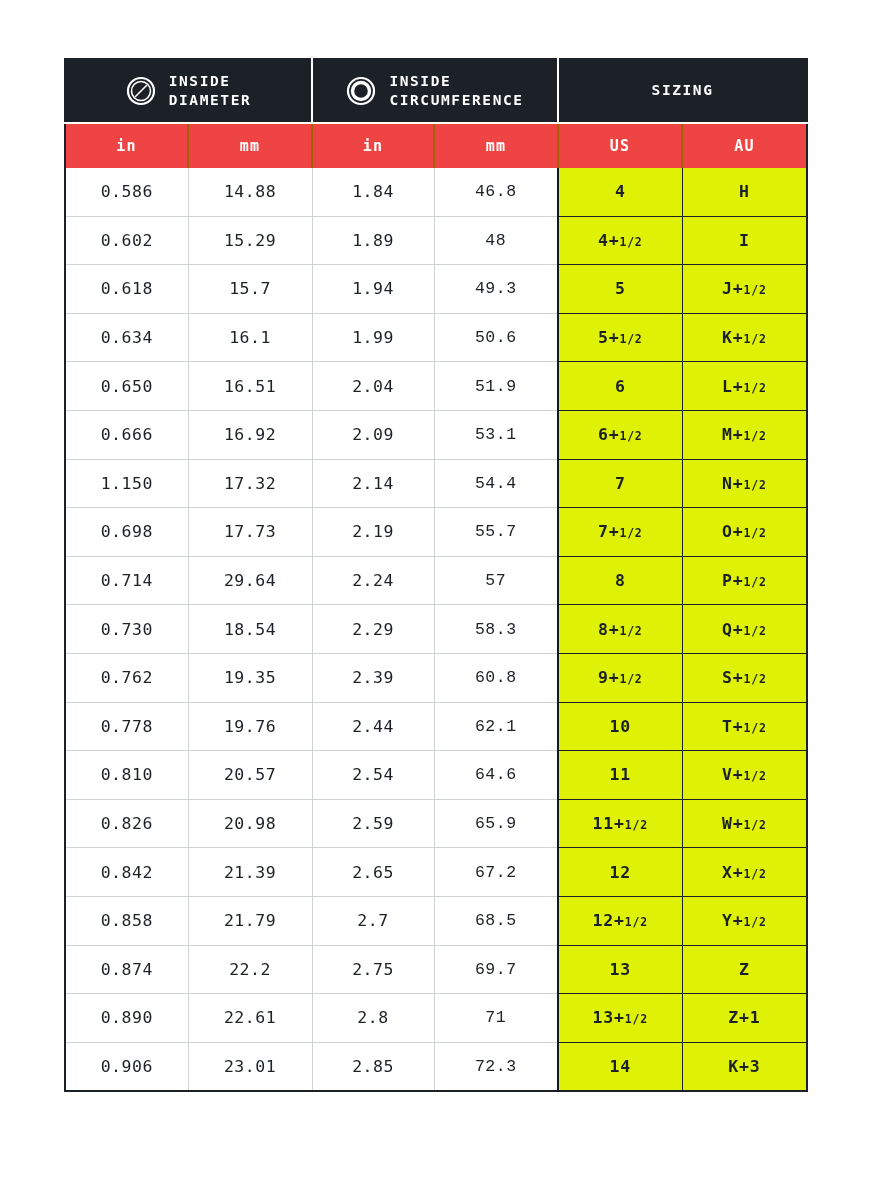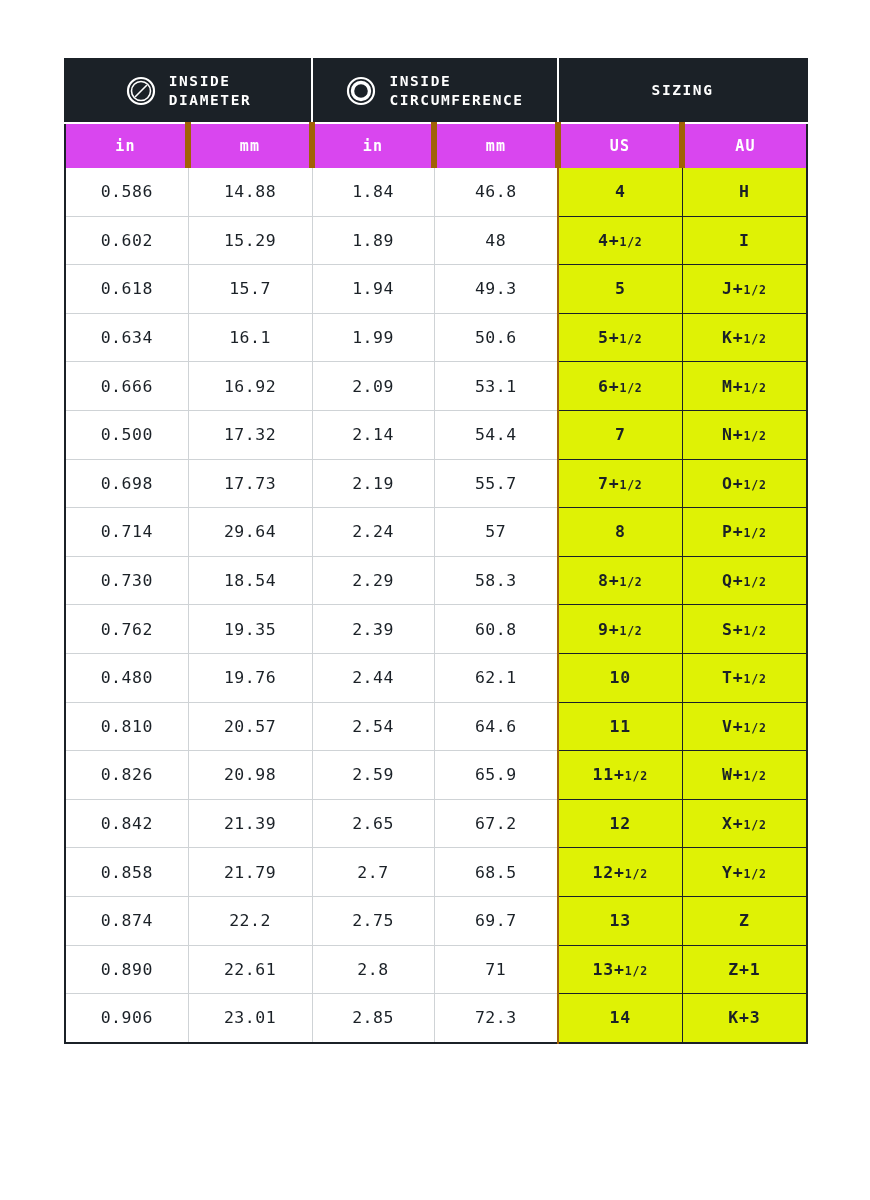--- a/index.html
+++ b/index.html
@@ -52,43 +52,43 @@
   .grp-label .l2 { display: block; }
   .sep-left { border-left: 2px solid #ffffff; }
   .icon-dia, .icon-circ {
     display: inline-block;
     width: 30px;
     height: 30px;
     flex: 0 0 30px;
   }
   
   .sub-row th {
-    background: #d946ef;
+    background: #ef4444;
     color: #ffffff;
     height: 44px;
     padding: 0;
     font-size: 15px;
     letter-spacing: 1.2px;
     font-weight: bold;
     border-top: 2px solid #ffffff;
   }
-  .sub-row th.vline { border-left: 6px solid #a16207; }
+  .sub-row th.vline { border-left: 2px solid #a16207; }
   
   tbody td {
     height: 45.6px;
     text-align: center;
     font-size: 16.5px;
     color: #1b2127;
     border-bottom: 1px solid #cfd3d6;
     border-right: 1px solid #cfd3d6;
     letter-spacing: 0.5px;
     background: #ffffff;
   }
   tbody tr:last-child td { border-bottom: none; }
-  tbody td.last-plain { border-right: 2px solid #a16207; }
+  tbody td.last-plain { border-right: 2px solid #0f172a; font-family: Liberation Mono, monospace; }
   tbody td.size {
     background: #dff205;
     font-weight: bold;
     border-bottom: 1px solid #1b2127;
     border-right: 1px solid #1b2127;
     letter-spacing: 0.8px;
   }
   tbody td.size-last { border-right: none; }
   tbody tr:last-child td.size { border-bottom: none; }
   .frac { font-size: 11.5px; }
@@ -185,29 +185,37 @@
         </tr>
         <tr>
           <td>0.634</td>
           <td>16.1</td>
           <td>1.99</td>
           <td class="last-plain">50.6</td>
           <td class="size"><span>5+</span><span class="frac">1/2</span></td>
           <td class="size size-last"><span>K+</span><span class="frac">1/2</span></td>
         </tr>
         <tr>
+          <td>0.650</td>
+          <td>16.51</td>
+          <td>2.04</td>
+          <td class="last-plain">51.9</td>
+          <td class="size"><span>6</span></td>
+          <td class="size size-last"><span>L+</span><span class="frac">1/2</span></td>
+        </tr>
+        <tr>
           <td>0.666</td>
           <td>16.92</td>
           <td>2.09</td>
           <td class="last-plain">53.1</td>
           <td class="size"><span>6+</span><span class="frac">1/2</span></td>
           <td class="size size-last"><span>M+</span><span class="frac">1/2</span></td>
         </tr>
         <tr>
-          <td>0.500</td>
+          <td>1.150</td>
           <td>17.32</td>
           <td>2.14</td>
           <td class="last-plain">54.4</td>
           <td class="size"><span>7</span></td>
           <td class="size size-last"><span>N+</span><span class="frac">1/2</span></td>
         </tr>
         <tr>
           <td>0.698</td>
           <td>17.73</td>
           <td>2.19</td>
@@ -233,21 +241,21 @@
         </tr>
         <tr>
           <td>0.762</td>
           <td>19.35</td>
           <td>2.39</td>
           <td class="last-plain">60.8</td>
           <td class="size"><span>9+</span><span class="frac">1/2</span></td>
           <td class="size size-last"><span>S+</span><span class="frac">1/2</span></td>
         </tr>
         <tr>
-          <td>0.480</td>
+          <td>0.778</td>
           <td>19.76</td>
           <td>2.44</td>
           <td class="last-plain">62.1</td>
           <td class="size"><span>10</span></td>
           <td class="size size-last"><span>T+</span><span class="frac">1/2</span></td>
         </tr>
         <tr>
           <td>0.810</td>
           <td>20.57</td>
           <td>2.54</td>

